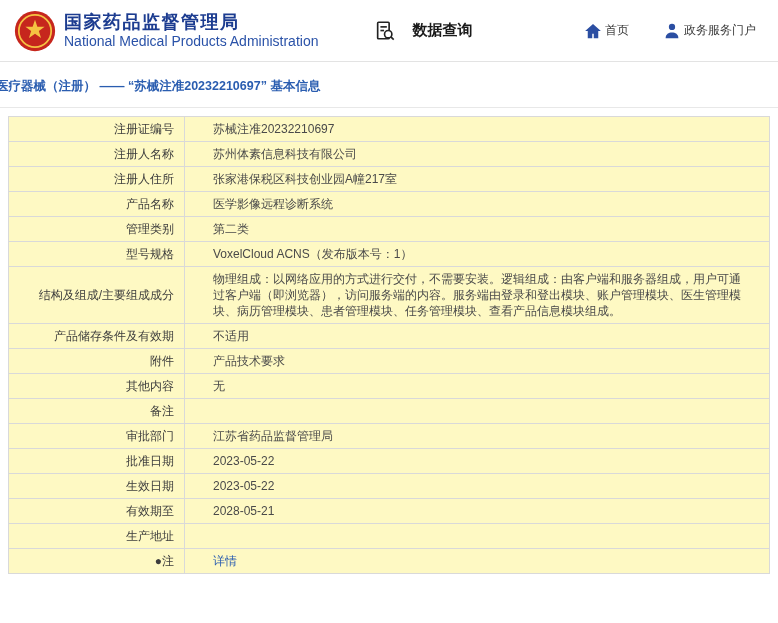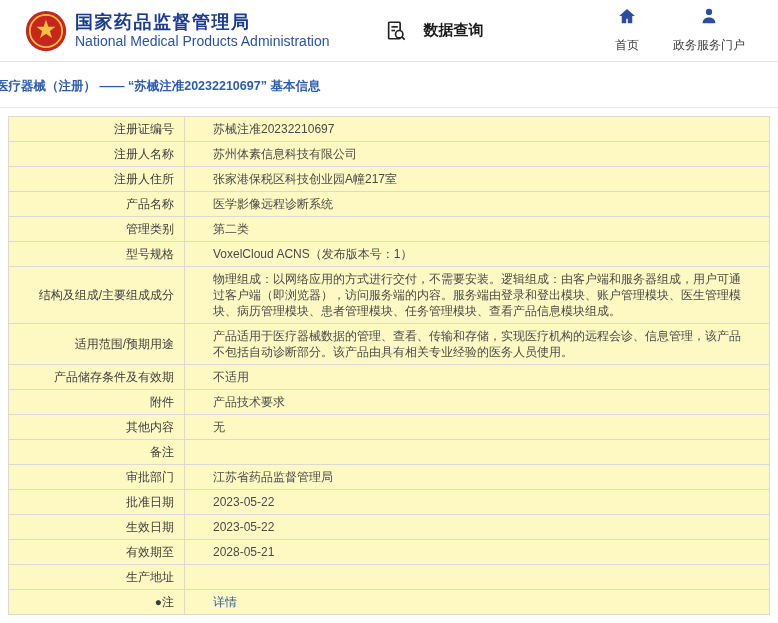--- a/index.html
+++ b/index.html
@@ -6,37 +6,37 @@
   html, body { width: 778px; background: #f2f2f2; }
   body {
     font-family: "Liberation Sans", "DejaVu Sans", sans-serif;
     color: #333;
   }
   .page { width: 778px; min-height: 623px; background: #fff; overflow: hidden; }
 
   
   .header {
     display: flex; align-items: center;
-    height: 62px; padding: 0 25px;
+    height: 62px; padding: 0 14px;
     background: #fff; border-bottom: 1px solid #e3e3e3;
   }
   .logo { display: flex; align-items: center; gap: 8px; }
   .emblem { width: 42px; height: 42px; flex: 0 0 auto; }
   .agency-text { display: flex; flex-direction: column; line-height: 1.25; }
   .agency-cn { color: #1c3c90; font-size: 18px; font-weight: bold; letter-spacing: 1.5px; }
   .agency-en { color: #2a52a8; font-size: 14px; text-align: right; }
   .nav-query {
     display: flex; align-items: center; gap: 16px;
     margin-left: 56px; font-size: 15px; font-weight: bold; color: #1a1a1a;
     cursor: pointer;
   }
   .nav-query svg { width: 22px; height: 22px; }
   .nav-right { margin-left: auto; display: flex; gap: 34px; padding-right: 8px; }
   .nav-item {
-    display: flex; flex-direction: column; align-items: center; gap: 12px;
+    display: flex; flex-direction: row; align-items: center; gap: 3px;
     font-size: 12px; color: #3a3a3a; cursor: pointer; white-space: nowrap; justify-content: center;
   }
   .nav-item svg { width: 18px; height: 18px; }
 
   
   .breadcrumb-bar {
     padding: 16px 0 12px 0;
     border-bottom: 1px solid #e8e8e8;
   }
   .breadcrumb {
@@ -147,24 +147,20 @@
         </tr>
         <tr>
           <td class="label-cell">型号规格</td>
           <td class="value-cell">VoxelCloud ACNS（发布版本号：1）</td>
         </tr>
         <tr>
           <td class="label-cell">结构及组成/主要组成成分</td>
           <td class="value-cell">物理组成：以网络应用的方式进行交付，不需要安装。逻辑组成：由客户端和服务器组成，用户可通过客户端（即浏览器），访问服务端的内容。服务端由登录和登出模块、账户管理模块、医生管理模块、病历管理模块、患者管理模块、任务管理模块、查看产品信息模块组成。</td>
         </tr>
         <tr>
-          <td class="label-cell">适用范围/预期用途</td>
-          <td class="value-cell">产品适用于医疗器械数据的管理、查看、传输和存储，实现医疗机构的远程会诊、信息管理，该产品不包括自动诊断部分。该产品由具有相关专业经验的医务人员使用。</td>
-        </tr>
-        <tr>
           <td class="label-cell">产品储存条件及有效期</td>
           <td class="value-cell">不适用</td>
         </tr>
         <tr>
           <td class="label-cell">附件</td>
           <td class="value-cell">产品技术要求</td>
         </tr>
         <tr>
           <td class="label-cell">其他内容</td>
           <td class="value-cell">无</td>

